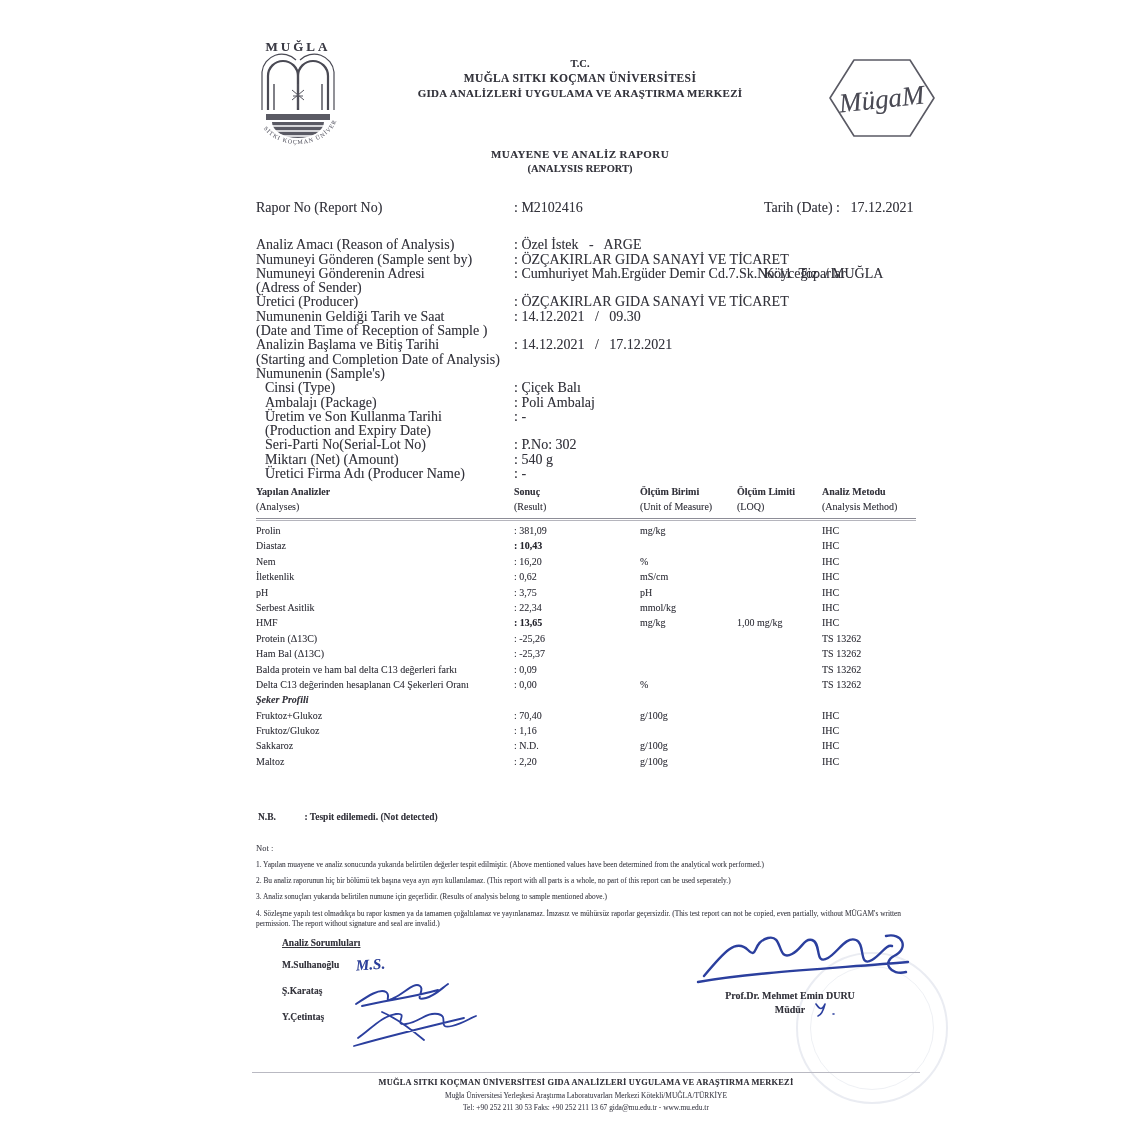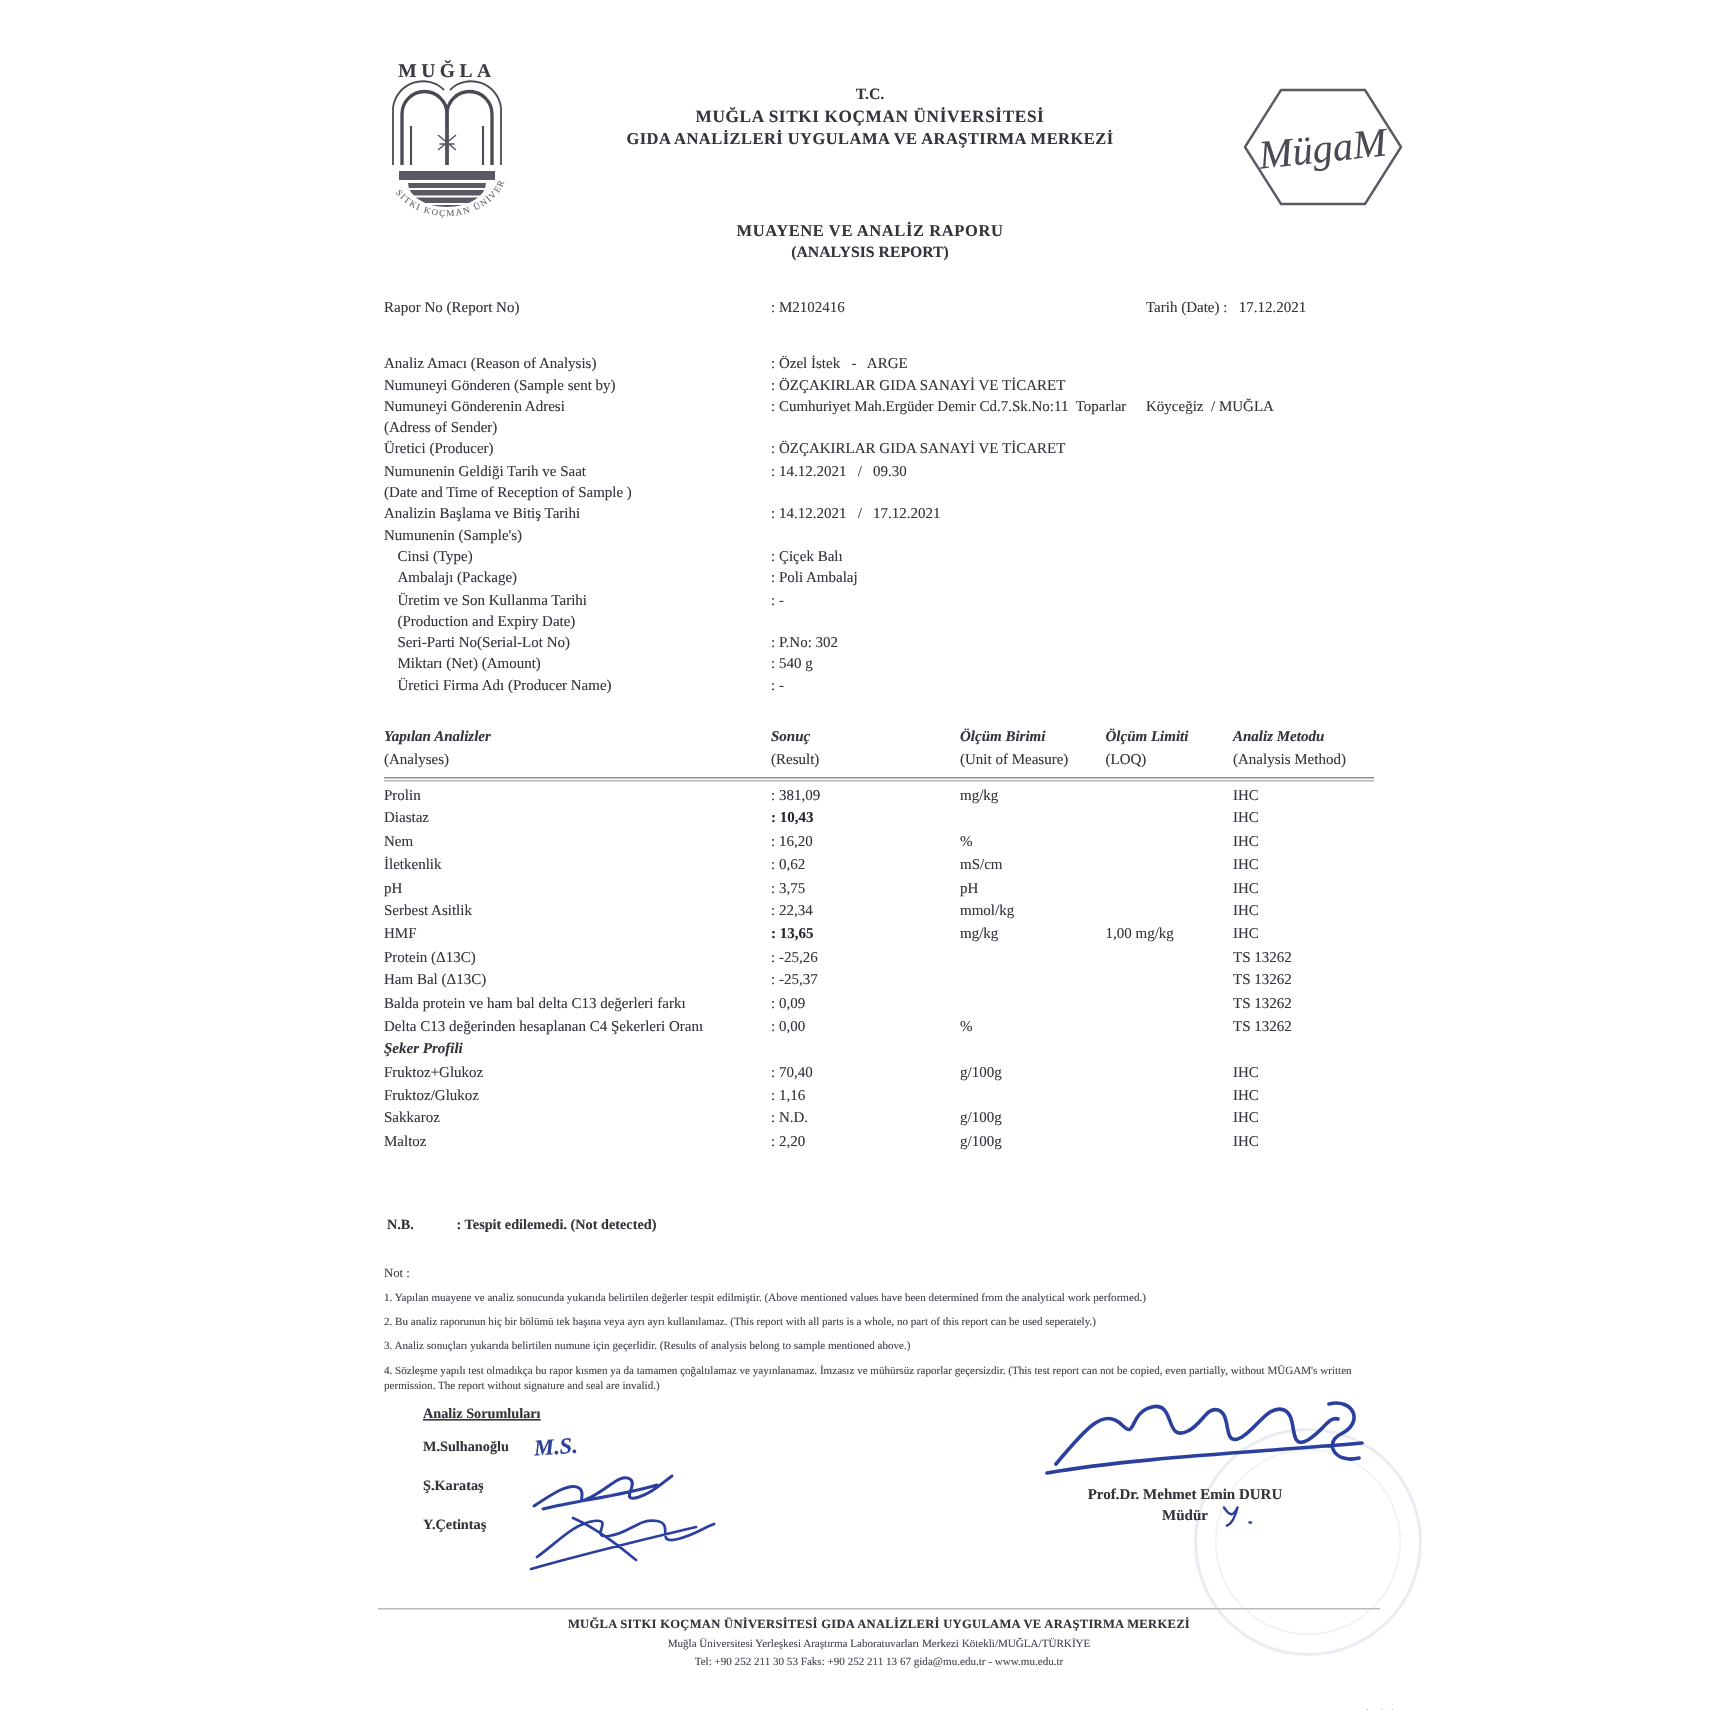--- a/index.html
+++ b/index.html
@@ -12,32 +12,32 @@
   .logo-left{position:absolute;left:246px;top:38px;width:104px;text-align:center;}
   .header-center{position:absolute;left:300px;top:58px;width:560px;text-align:center;}
   .hdr-tc{font-size:10.5px;font-weight:bold;}
   .hdr-uni{font-size:11.5px;font-weight:bold;letter-spacing:.4px;margin-top:3px;}
   .hdr-center-name{font-size:11px;font-weight:bold;letter-spacing:.3px;margin-top:3px;}
   .logo-right{position:absolute;left:822px;top:50px;width:120px;}
   .report-title{position:absolute;left:300px;top:148px;width:560px;text-align:center;}
   .title-tr{font-size:11px;font-weight:bold;letter-spacing:.4px;}
   .title-en{font-size:10.5px;font-weight:bold;margin-top:3px;text-align:center;}
   
-  .info{position:absolute;left:256px;top:200px;width:660px;font-size:10px;text-align:right;}
+  .info{position:absolute;left:256px;top:200px;width:660px;font-size:14px;text-align:right;}
   .irow{position:relative;height:14.3px;}
   .irow.gap{margin-top:23px;}
   .ilabel{position:absolute;left:0;white-space:pre;}
   .ilabel.ind{left:9px;}
   .ivalue{position:absolute;left:258px;white-space:pre;}
   .iright{position:absolute;left:508px;white-space:pre;}
   
   .atable{position:absolute;left:256px;top:486px;width:660px;font-size:10px;}
   .thead{position:relative;height:30px;}
   .thead .c{position:absolute;white-space:pre;}
-  .thead .tr1{font-weight:bold;top:0;font-style:italic;}
+  .thead .tr1{font-weight:bold;top:0;}
   .thead .tr2{top:15px;}
   .col-name{left:0;} .col-result{left:258px;} .col-unit{left:384px;}
   .col-limit{left:481px;} .col-method{left:566px;}
   .rule{height:1px;background:#8d8d97;margin-top:2px;}
   .rule.thin{background:#b5b5bd;margin-top:1px;}
   .tbody{margin-top:4px;}
   .trow{position:relative;height:15.4px;}
   .trow span{position:absolute;white-space:pre;}
   .trow .bold{font-weight:bold;color:#26262e;}
   .trow.section .cname{font-weight:bold;font-style:italic;}
@@ -152,20 +152,24 @@
       </div>
       <div class="irow">
         <span class="ilabel">(Date and Time of Reception of Sample )</span>
         <span class="ivalue"></span>
       </div>
       <div class="irow">
         <span class="ilabel">Analizin Başlama ve Bitiş Tarihi</span>
         <span class="ivalue">: 14.12.2021   /   17.12.2021</span>
       </div>
       <div class="irow">
+        <span class="ilabel">(Starting and Completion Date of Analysis)</span>
+        <span class="ivalue"></span>
+      </div>
+      <div class="irow">
         <span class="ilabel">Numunenin (Sample's)</span>
         <span class="ivalue"></span>
       </div>
       <div class="irow">
         <span class="ilabel ind">Cinsi (Type)</span>
         <span class="ivalue">: Çiçek Balı</span>
       </div>
       <div class="irow">
         <span class="ilabel ind">Ambalajı (Package)</span>
         <span class="ivalue">: Poli Ambalaj</span>

